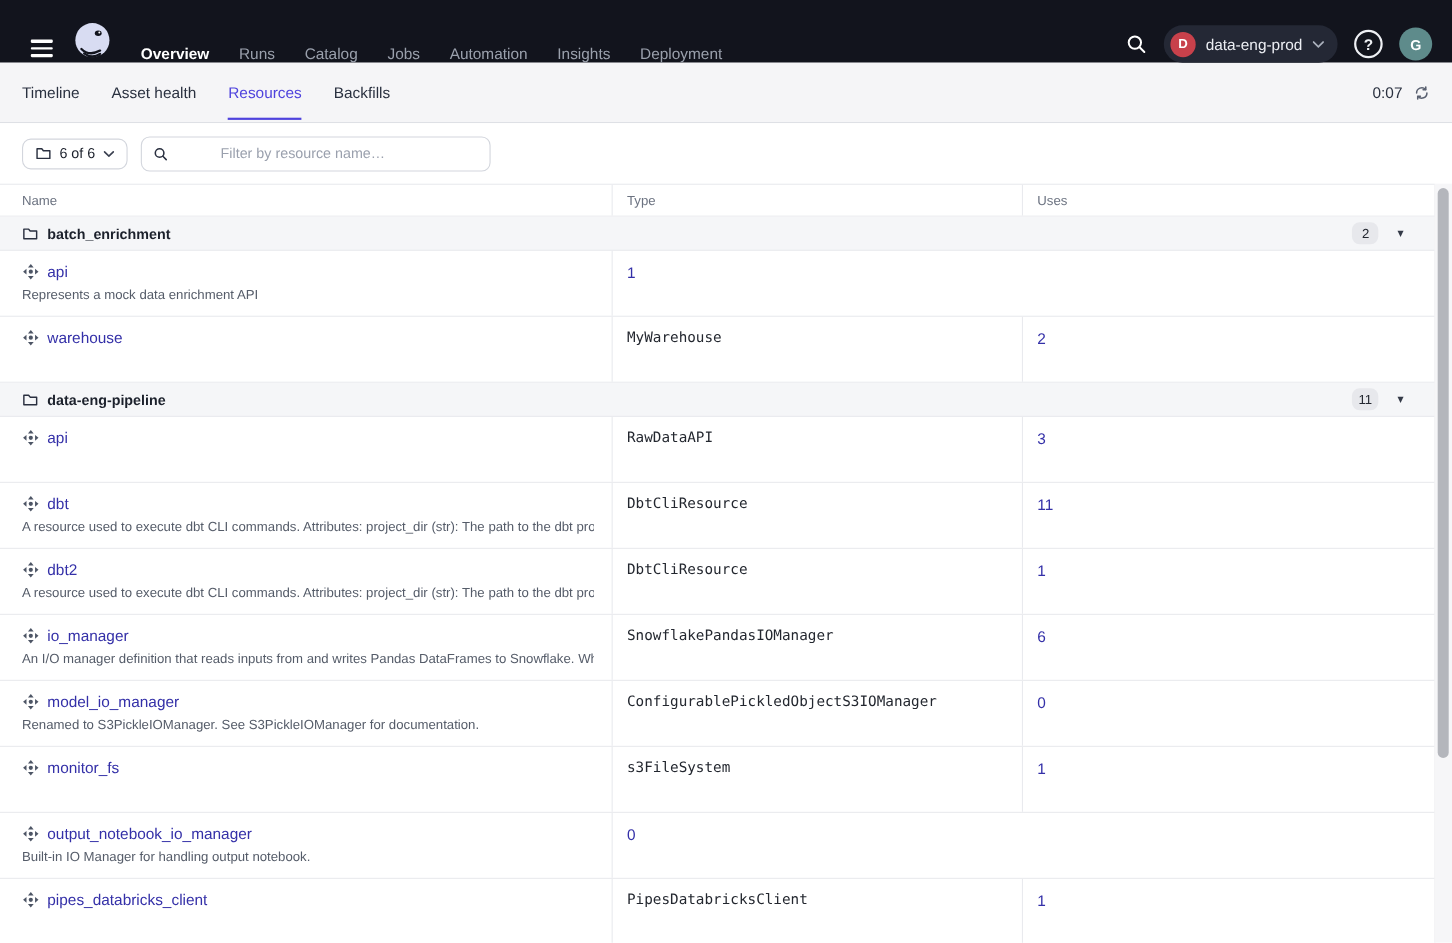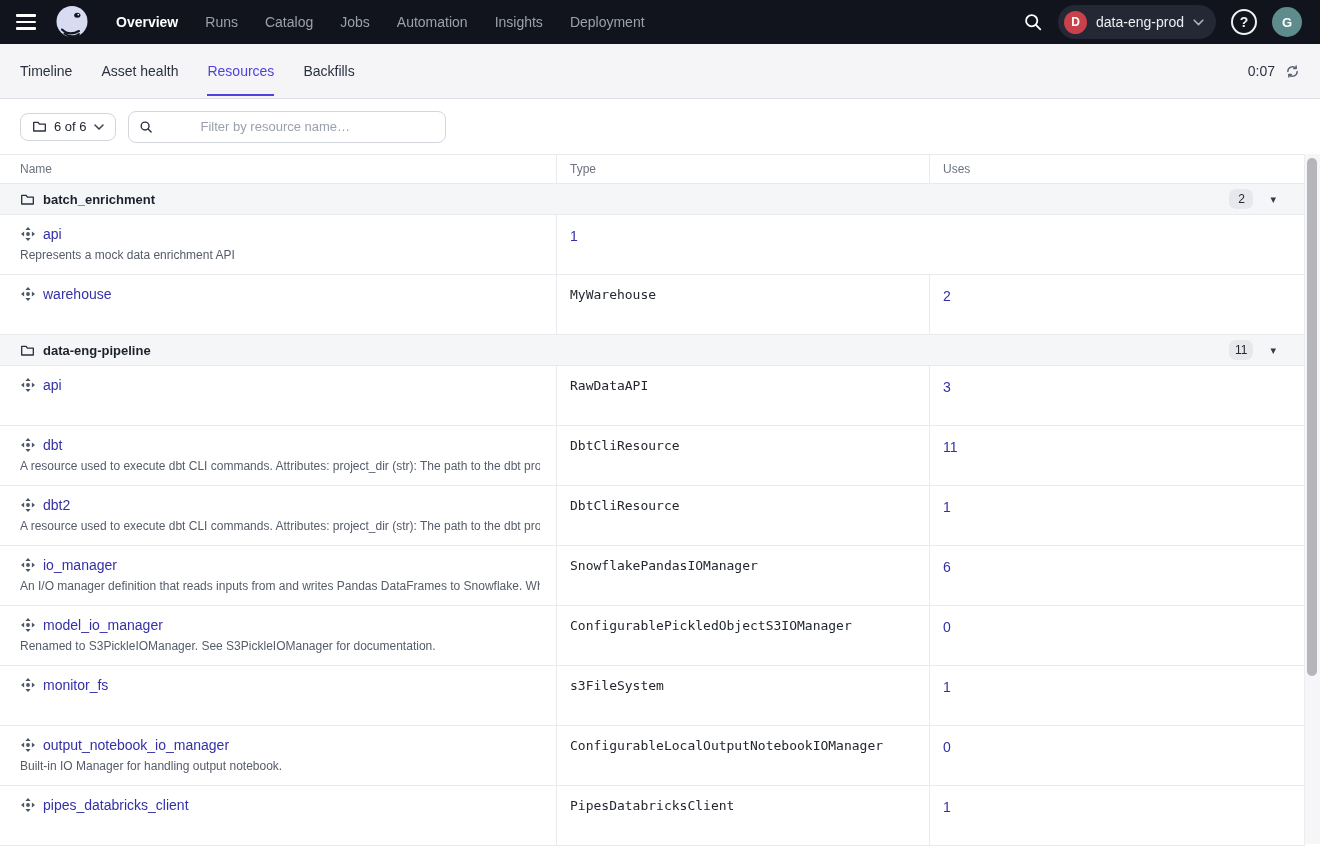--- a/index.html
+++ b/index.html
@@ -1,21 +1,21 @@
 <!DOCTYPE html>
 <html><head>
 <meta charset="utf-8">
 <style>
   * { box-sizing: border-box; margin: 0; padding: 0; }
   html,body { width:1320px; height:857px; overflow:hidden; background:#fff;
     font-family:"Liberation Sans", sans-serif; }
 
   
-  .topnav { height:44px; background:#12141d; display:flex; align-items:center;
-    padding:0 18px 0 16px; }
+  .topnav { height:57px; background:#12141d; display:flex; align-items:flex-end;
+    padding:0 18px 0 28px; }
   .hamburger { width:26px; height:26px; display:flex; flex-direction:column;
     justify-content:center; gap:4px; background:none; border:none; cursor:pointer; }
   .hamburger i { display:block; width:20px; height:2.4px; background:#fff; border-radius:1px; }
   .logo { margin-left:10px; width:40px; height:40px; display:flex; }
   .main-nav { display:flex; gap:27px; margin-left:24px; }
   .nav-item { font-size:14px; color:#9aa0ac; font-weight:500; text-decoration:none; cursor:pointer; }
   .nav-item.active { color:#ffffff; font-weight:600; }
   .topnav-right { margin-left:auto; display:flex; align-items:center; gap:15px; }
   .icon-btn { background:none; border:none; display:flex; align-items:center; cursor:pointer; }
   .deploy-pill { display:flex; align-items:center; gap:9px; background:#242835;
@@ -399,21 +399,20 @@
             <path d="M8 1 L10.6 4.1 H5.4 Z"></path>
             <path d="M8 15 L5.4 11.9 H10.6 Z"></path>
             <path d="M1 8 L4.1 5.4 V10.6 Z"></path>
             <path d="M15 8 L11.9 10.6 V5.4 Z"></path>
           </svg>
         </span>
         <a class="res-link">output_notebook_io_manager</a>
       </div>
       <div class="desc">Built-in IO Manager for handling output notebook.</div>
     </div>
-    <div class="cell-type">ConfigurableLocalOutputNotebookIOManager</div>
     <div class="cell-uses">
       <a class="res-link">0</a>
     </div>
   </div>
 
   <div class="data-row">
     <div class="cell-name">
       <div class="name-line">
         <span class="ricon">
           <svg width="16" height="16" viewBox="0 0 16 16" fill="#4d5565">

